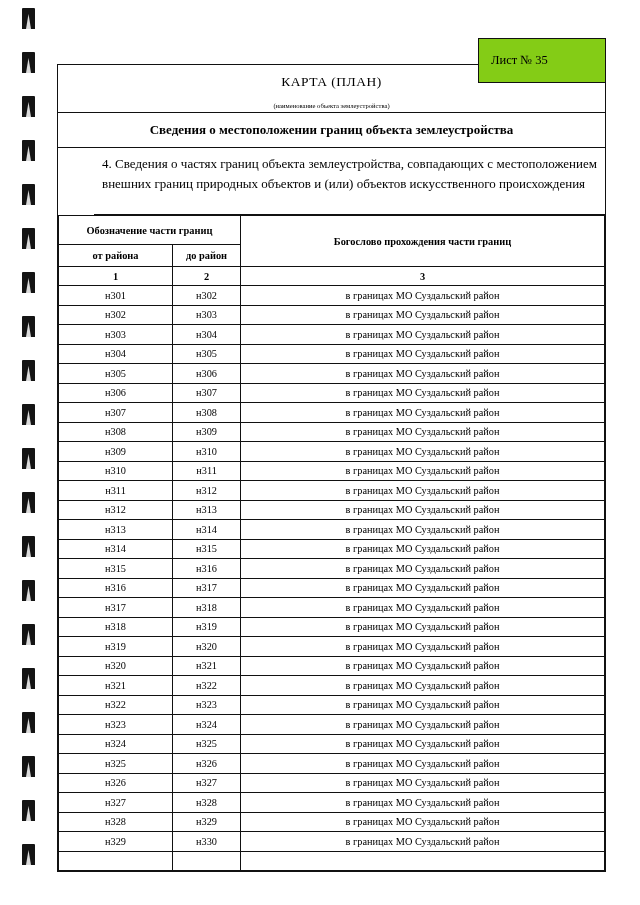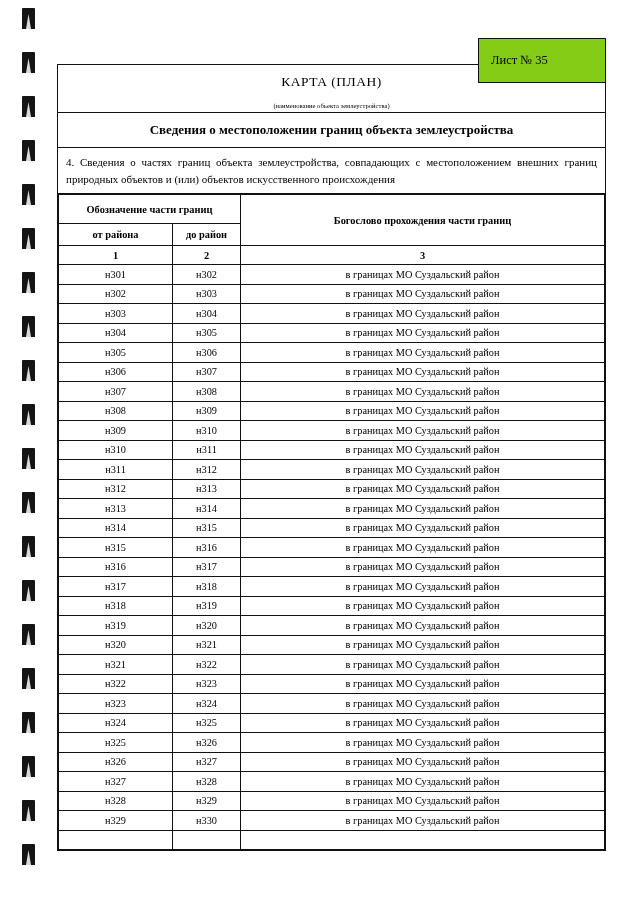--- a/index.html
+++ b/index.html
@@ -104,24 +104,25 @@
   
   #section-heading {
     text-align: center;
     font-size: 13px;
     font-weight: bold;
     padding: 9px 0 9px 0;
   }
 
   
   #section-note {
-    font-size: 11px;
+    font-size: 13px;
     line-height: 1.5;
-    padding: 6px 8px 6px 8px;
+    padding: 6px 8px 21px 8px;
     text-align: justify;
+    margin-left: 36px;
   }
 
   
   #borders-table {
     width: 100%;
     border-collapse: collapse;
     table-layout: fixed;
   }
   #borders-table th,
   #borders-table td {

